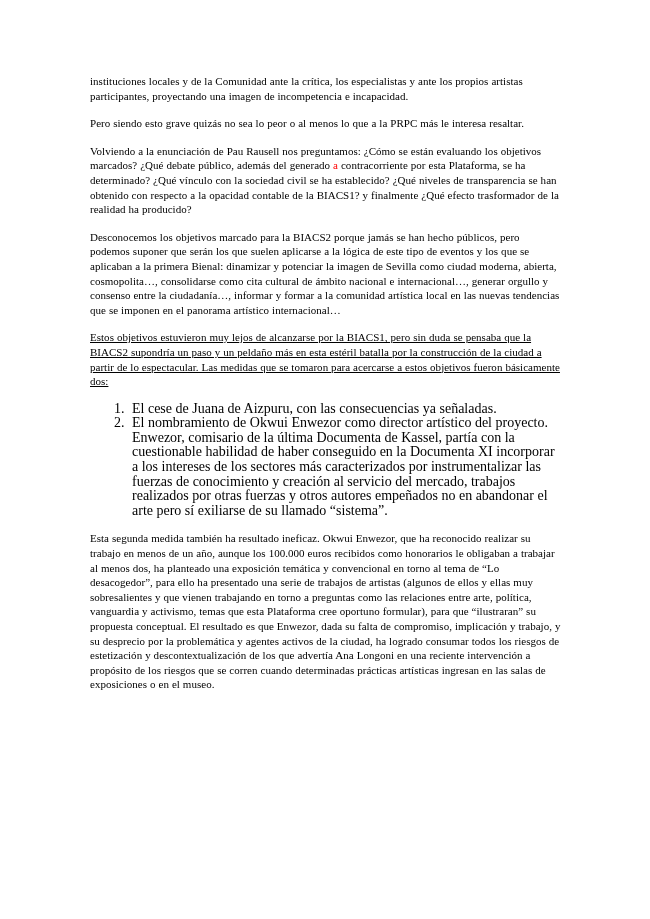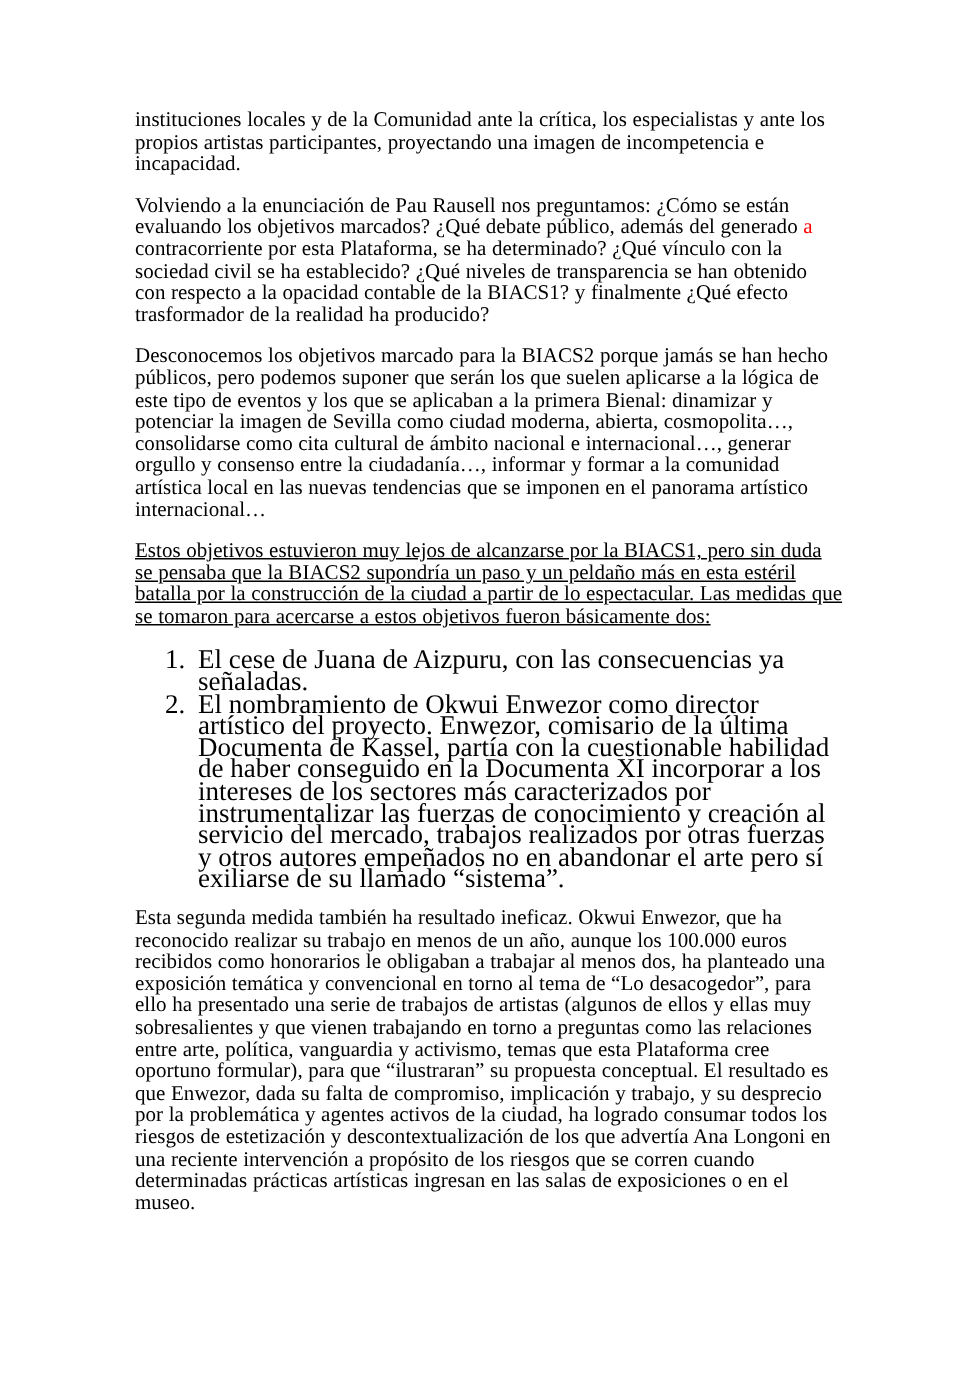--- a/index.html
+++ b/index.html
@@ -22,60 +22,61 @@
     box-sizing: border-box;
   }
   .doc-body {
     position: absolute;
     left: 90px;
     top: 74px;
     width: 472px;
   }
   p.para {
     margin: 0 0 13px 0;
-    font-size: 14px;
+    font-size: 11px;
     line-height: 14.6px;
     text-align: left;
     white-space: normal;
     letter-spacing: 0.02px;
     word-spacing: 0.2px;
   }
   p.para:last-child {
     margin-bottom: 0;
   }
   .para-tight {
     margin-bottom: 0;
     text-decoration: underline;
   }
   ol.numlist {
     margin: 0 0 13px 0;
     padding: 0 0 0 38px;
     list-style-position: outside;
     list-style-type: decimal;
   }
   ol.numlist li {
-    font-size: 18px;
+    font-size: 14px;
     line-height: 14.6px;
     padding-left: 4px;
     margin: 0;
   }
   .accent-a {
     color: #ff0000;
   }
   .ital {
   }
 </style>
 </head>
 <body>
 
 <div class="page">
   <div class="doc-body">
 
     <p class="para">instituciones locales y de la Comunidad  ante la crítica, los especialistas y ante los propios artistas participantes,  proyectando una imagen de incompetencia e incapacidad.</p>
 
+    <p class="para">Pero siendo esto grave quizás no sea lo peor o al menos lo que a la PRPC más le interesa resaltar.</p>
 
     <p class="para"><span>Volviendo a la enunciación de Pau Rausell nos preguntamos: ¿Cómo se están evaluando los objetivos marcados? ¿Qué debate público, además del generado </span><span class="accent-a">a</span><span> contracorriente por esta Plataforma, se ha determinado? ¿Qué vínculo con la sociedad civil se ha establecido? ¿Qué niveles de transparencia se han obtenido con respecto a la opacidad contable de la BIACS1? y finalmente ¿Qué efecto trasformador de la realidad ha producido?</span></p>
 
     <p class="para">Desconocemos los objetivos marcado para la BIACS2  porque jamás se han hecho públicos,  pero podemos suponer que serán los que suelen aplicarse a la lógica de este tipo de eventos y los que se aplicaban a la primera Bienal: dinamizar y potenciar la imagen de Sevilla como ciudad moderna, abierta, cosmopolita…, consolidarse como cita cultural de ámbito nacional e internacional…, generar orgullo y consenso entre la ciudadanía…, informar y formar a la comunidad artística local en las nuevas tendencias que se imponen en el panorama artístico internacional…</p>
 
     <p class="para para-tight">Estos objetivos estuvieron muy lejos de alcanzarse por la BIACS1, pero sin duda se pensaba que la BIACS2 supondría un paso y un peldaño más en esta estéril batalla por la construcción de la ciudad a partir de lo espectacular.  Las medidas que se tomaron para acercarse a estos objetivos fueron básicamente dos:</p>
 
     <ol class="numlist">
       <li>El cese de Juana de Aizpuru, con las consecuencias ya señaladas.</li>
       <li>El nombramiento de Okwui Enwezor como director artístico del proyecto. Enwezor, comisario de la última Documenta de Kassel, partía con la cuestionable habilidad de haber conseguido en la Documenta XI incorporar a los intereses de los sectores más caracterizados por instrumentalizar las fuerzas de conocimiento y creación al servicio del mercado,  trabajos realizados por otras fuerzas y otros autores  empeñados no en abandonar el arte pero sí exiliarse de su llamado “sistema”.</li>

